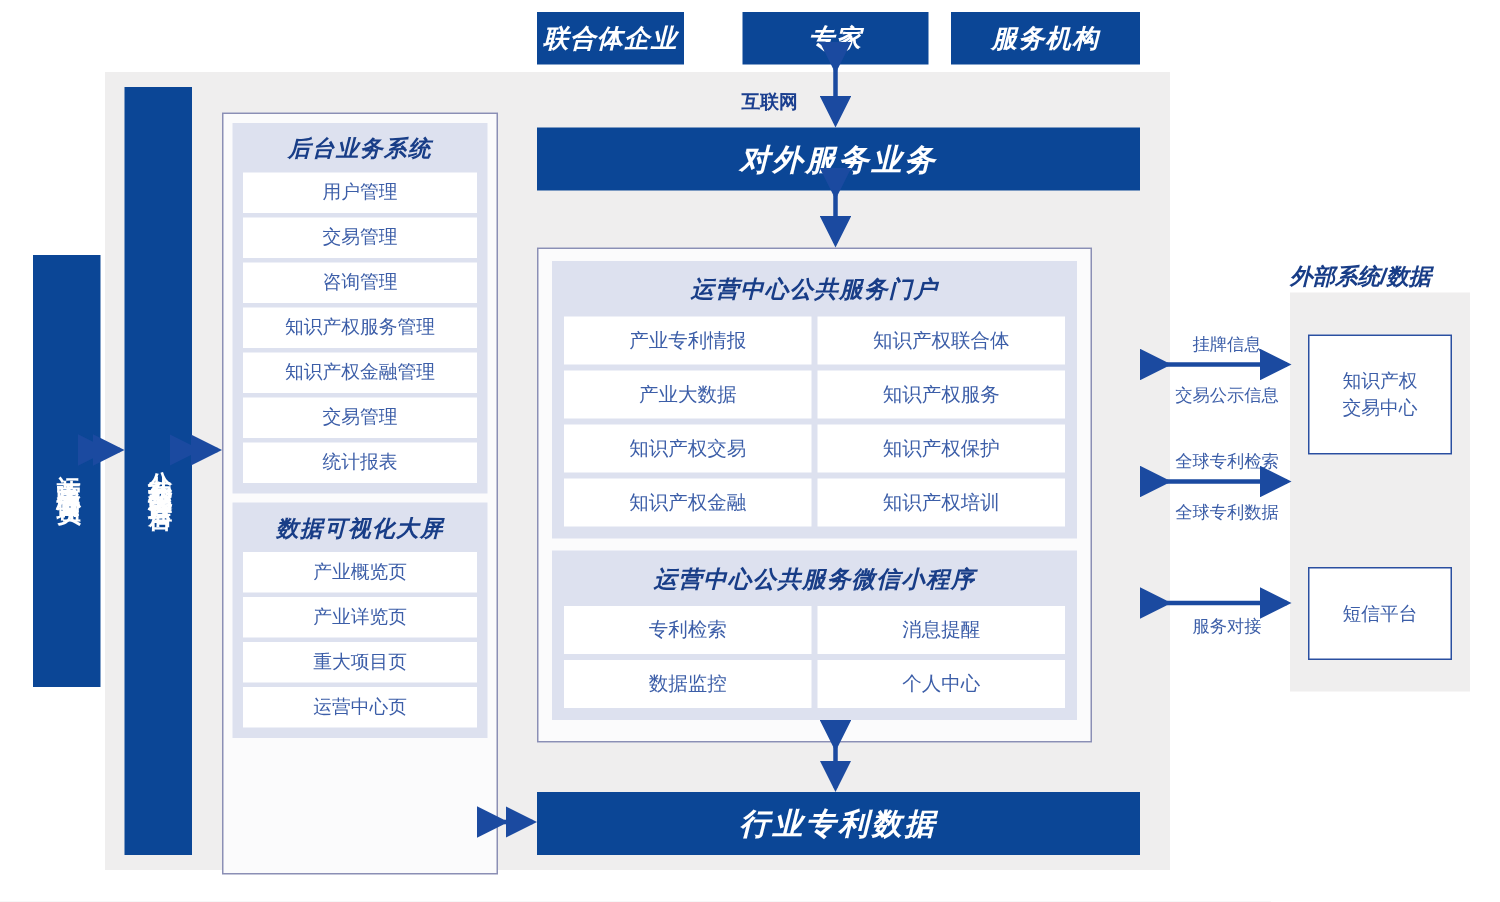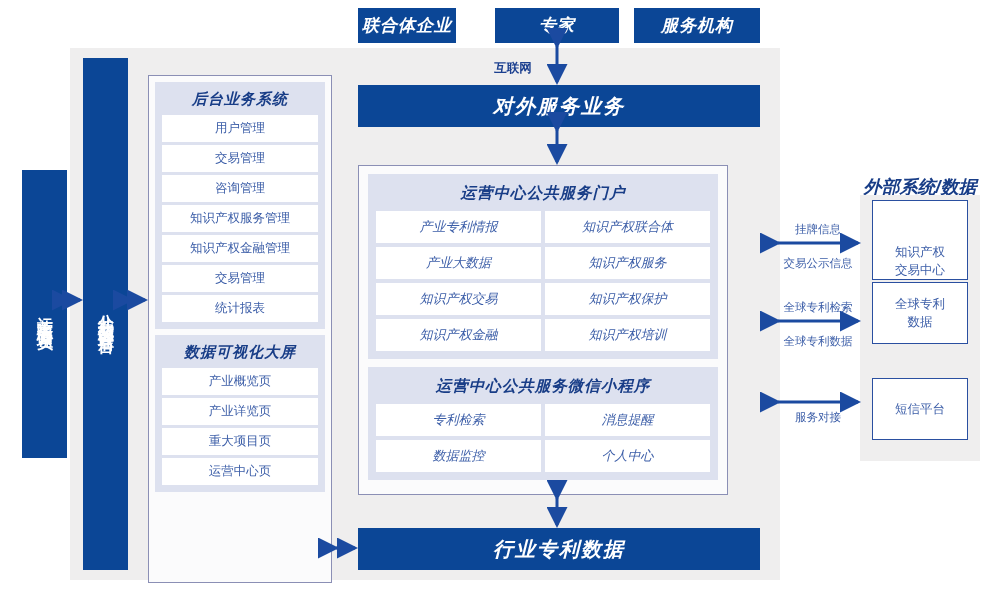--- a/index.html
+++ b/index.html
@@ -63,47 +63,47 @@
     background:#fbfbfc;border:1px solid #8b8fb5;box-sizing:border-box;
   }
   .panel{
     background:#dde1ef;margin:8px 9px 0 9px;padding:2px 8px 8px 8px;
     box-sizing:border-box;
   }
   .panel-title{
     text-align:center;font-size:15.5px;font-weight:bold;font-style:italic;
     color:#183d87;padding:7px 0 7px 0;letter-spacing:1px;
   }
-  .grid2{display:grid;grid-template-columns:1fr 1fr;gap:4px;font-style:italic;}
+  .grid2{display:grid;grid-template-columns:1fr 1fr;gap:4px;}
   .cell{
     background:#ffffff;color:#3c5ea8;font-size:13px;text-align:center;
     padding:7px 0;
   }
 
   
   #bar-external{left:358px;top:85px;width:402px;height:42px;font-size:20px;letter-spacing:2px;}
   #bar-industry{left:358px;top:528px;width:402px;height:42px;font-size:20px;letter-spacing:2px;}
 
   
   .extpanel{
     position:absolute;left:860px;top:195px;width:120px;height:266px;
     background:#efeeee;
   }
   .ext-title{
     position:absolute;left:860px;top:175px;width:120px;
-    text-align:center;font-size:18px;font-weight:bold;font-style:italic;
+    font-size:15px;font-weight:bold;font-style:italic;
     color:#183d87;letter-spacing:0px;
   }
   .extbox{
     position:absolute;left:872px;width:96px;background:#ffffff;
     border:1px solid #2a4fa0;box-sizing:border-box;
     color:#3c5ea8;font-size:12.5px;text-align:center;
     display:flex;align-items:center;justify-content:center;line-height:1.45;
   }
-  #ext-0{top:200px;height:80px;align-items:flex-end;}
+  #ext-0{top:223px;height:80px;}
   #ext-1{top:282px;height:62px;}
   #ext-2{top:378px;height:62px;}
 
   
   .arrows{position:absolute;left:0;top:0;width:1000px;height:601px;pointer-events:none;}
 
   
   .alabel{
     position:absolute;font-size:11.5px;color:#3c5ea8;white-space:nowrap;
     text-align:center;
@@ -200,25 +200,20 @@
   </div>
 
   <div class="ext-title">外部系统/数据</div>
   <div class="extpanel"></div>
 
   <div class="extbox" id="ext-0">
     <span>
       <span>知识产权</span><br><span>交易中心</span>
     </span>
   </div>
-  <div class="extbox" id="ext-1">
-    <span>
-      <span>全球专利</span><br><span>数据</span>
-    </span>
-  </div>
   <div class="extbox" id="ext-2">
     <span>短信平台</span>
   </div>
 
   <div class="alabel dark" id="lbl-internet">互联网</div>
   <div class="alabel" id="lbl-r0a">挂牌信息</div>
   <div class="alabel" id="lbl-r0b">交易公示信息</div>
   <div class="alabel" id="lbl-r1a">全球专利检索</div>
   <div class="alabel" id="lbl-r1b">全球专利数据</div>
   <div class="alabel" id="lbl-r2">服务对接</div>

